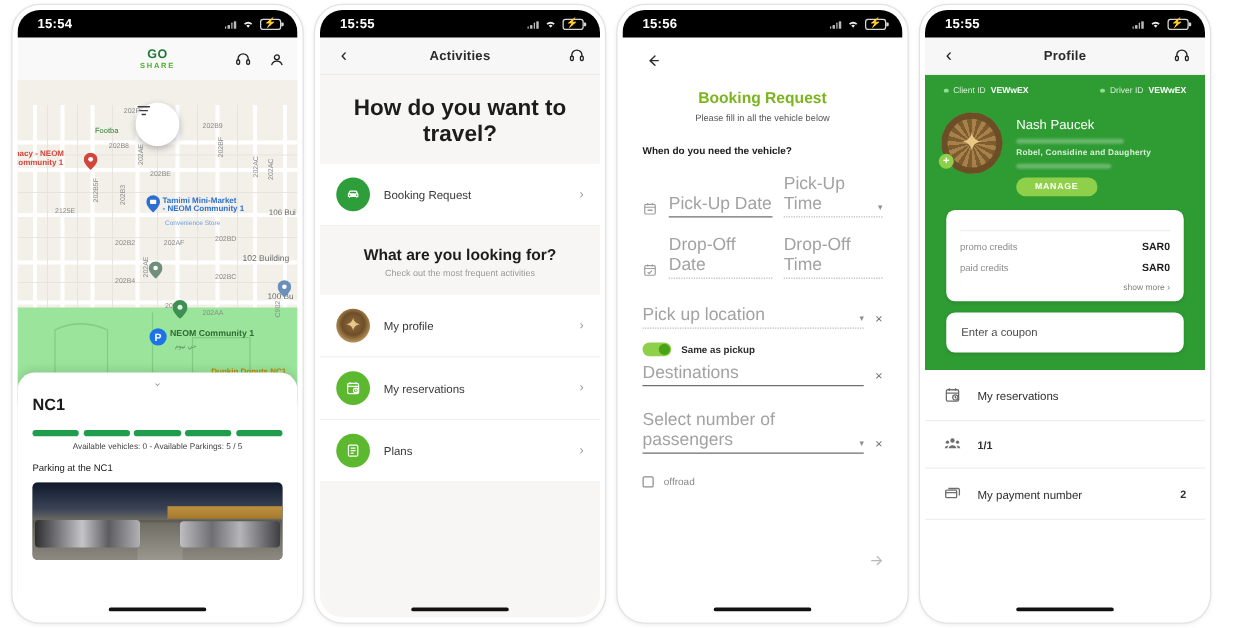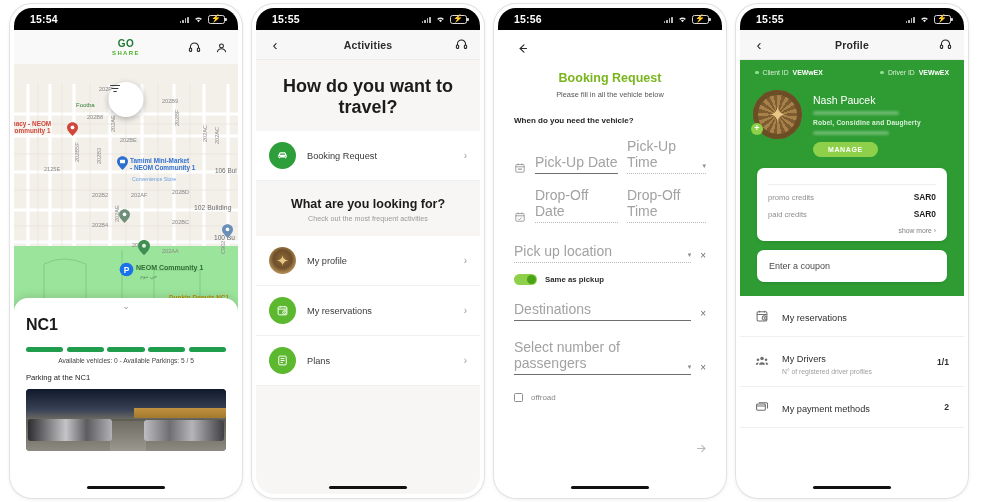--- a/index.html
+++ b/index.html
@@ -110,21 +110,21 @@
     width:35px; height:35px; border-radius:50%; background:#fff;
     box-shadow:0 2px 6px rgba(0,0,0,.28); display:flex; align-items:center; justify-content:center;
     z-index:4;
   }
   .sheet {
     position:absolute; left:0; right:0; bottom:0; top:290px;
     background:#fff; border-radius:14px 14px 0 0; box-shadow:0 -2px 8px rgba(0,0,0,.12);
     padding: 4px 12px 0;
   }
   .sheet .grab { text-align:center; color:#9a9a9a; font-size:9px; line-height:8px; }
-  .sheet h3 { font-size:16px; color:#1b1b1b; margin-top:6px; font-weight:bold;}
+  .sheet h3 { font-size:13px; color:#1b1b1b; margin-top:6px; font-weight:bold;}
   .bars { display:flex; gap:3.5px; margin-top:13px; }
   .bars i { flex:1; height:5px; background:#1f9d4d; border-radius:3px; display:block; }
   .avail { text-align:center; font-size:6.6px; color:#444; margin-top:5px; }
   .parking-at { font-size:7.6px; color:#222; margin-top:9px; }
   .photo {
     margin-top:7px; height:62px; border-radius:4px; overflow:hidden; position:relative;
     background: linear-gradient(#1b2435 0%, #2b3348 38%, #4a4a4a 55%, #6d6a63 100%);
   }
   .photo .sky { position:absolute; inset:0 0 52% 0; background:linear-gradient(#10182b,#3a4256 70%,#6a6a62);}
   .photo .ground { position:absolute; inset:48% 0 0 0; background:linear-gradient(#5e5b53,#8d8a82);}
@@ -596,21 +596,21 @@
             <span class="caret">▾</span>
           </span>
           <span class="xmark">×</span>
         </div>
 
         <div class="toggle-row">
           <span class="toggle"></span>
           <span class="t-lbl">Same as pickup</span>
         </div>
 
-        <div class="fld" style="margin-top:16px">
+        <div class="fld" style="margin-top:4px">
           <span class="u-solid" style="flex:1;display:flex">
             <span class="ph">Destinations</span>
           </span>
           <span class="xmark">×</span>
         </div>
 
         <div class="fld" style="margin-top:18px">
           <span class="u-solid" style="flex:1;display:flex;justify-content:space-between;align-items:flex-end">
             <span class="ph">Select number of passengers</span>
             <span class="caret">▾</span>
@@ -729,35 +729,31 @@
         </div>
         <div class="lrow">
           <span class="lic">
             <svg viewBox="0 0 16 16" width="14" height="14" fill="#6d6d6d">
                 <circle cx="8" cy="5" r="2"></circle>
                 <circle cx="3.4" cy="6.6" r="1.5"></circle>
                 <circle cx="12.6" cy="6.6" r="1.5"></circle>
                 <path d="M4.4 12.2a3.7 3.7 0 0 1 7.2 0zM.8 12.2a2.8 2.8 0 0 1 3.4-2.3 5 5 0 0 0-1 2.3zm14.4 0h-2.4a5 5 0 0 0-1-2.3 2.8 2.8 0 0 1 3.4 2.3z"></path>
               </svg>
           </span>
-          <span class="txt">
-            <span class="t1">My Drivers</span>
-            <span class="t2" style="display:block">N° of registered driver profiles</span>
-          </span>
           <span class="cnt">1/1</span>
         </div>
         <div class="lrow">
           <span class="lic">
             <svg viewBox="0 0 16 16" width="14" height="14" fill="none" stroke="#6d6d6d" stroke-width="1.2">
                 <rect x="1.8" y="4.6" width="10" height="7" rx="1.1"></rect>
                 <path d="M1.8 6.9h10"></path>
                 <path d="M4.2 3.2h9a1.1 1.1 0 0 1 1.1 1.1v5.4"></path>
               </svg>
           </span>
-          <span class="txt"><span class="t1">My payment methods</span></span>
+          <span class="txt"><span class="t1">My payment number</span></span>
           <span class="cnt">2</span>
         </div>
       </div>
       <div class="home-ind"></div>
     </div>
   </div>
 
 </div>
 
 </body></html>

